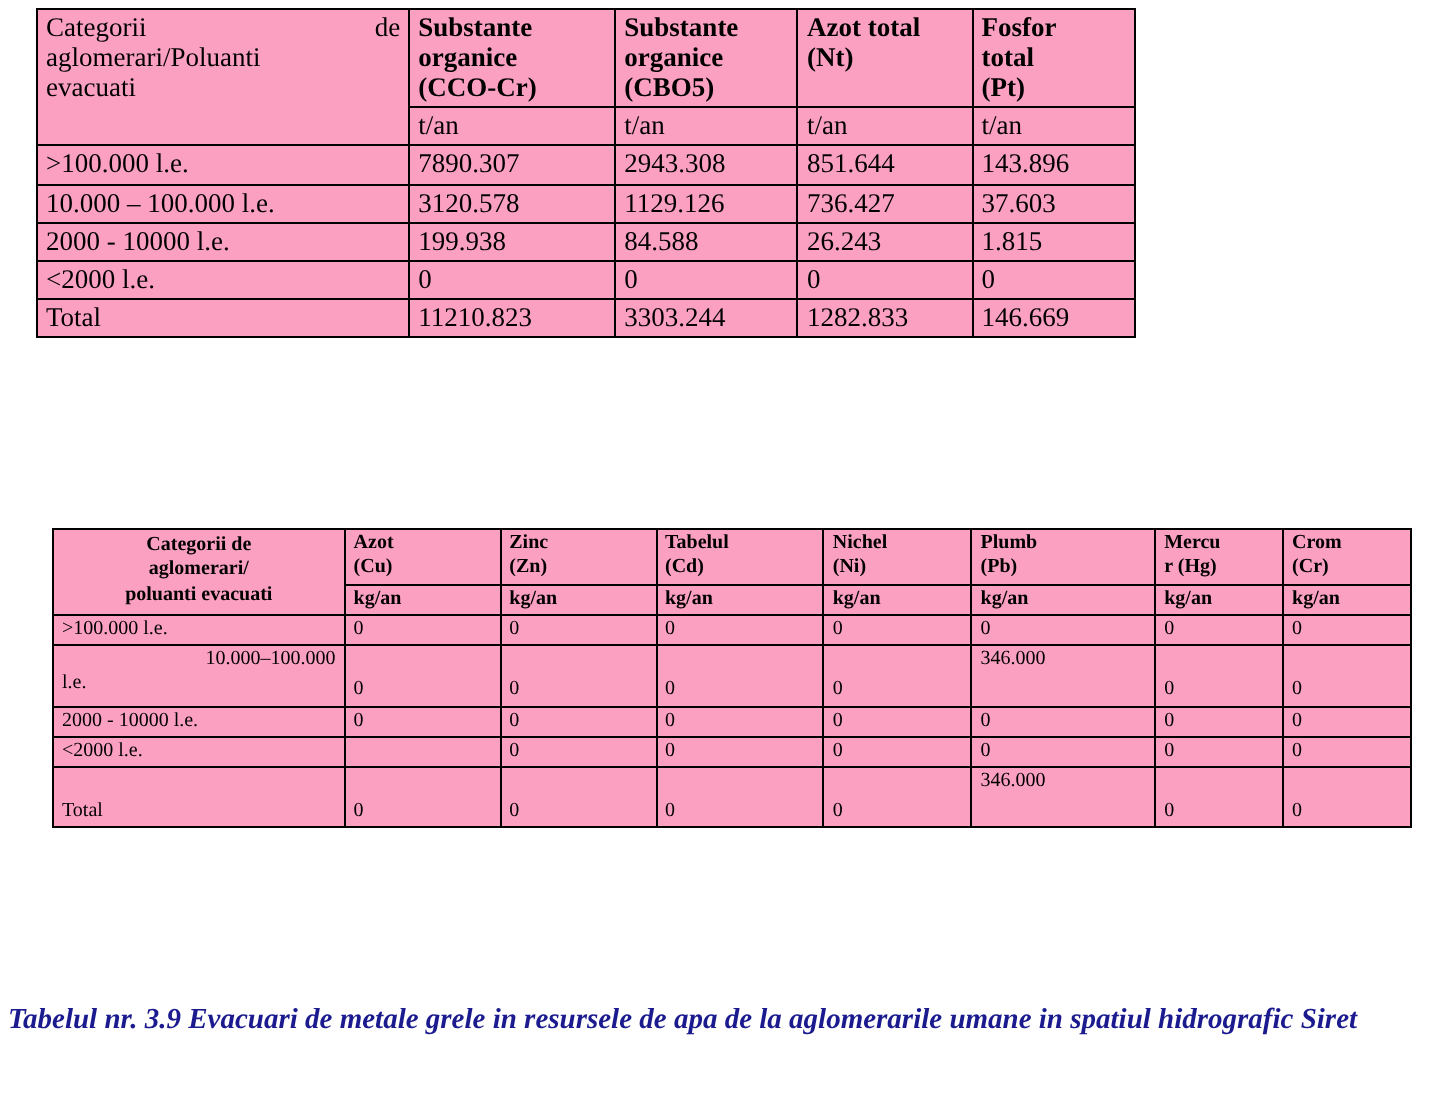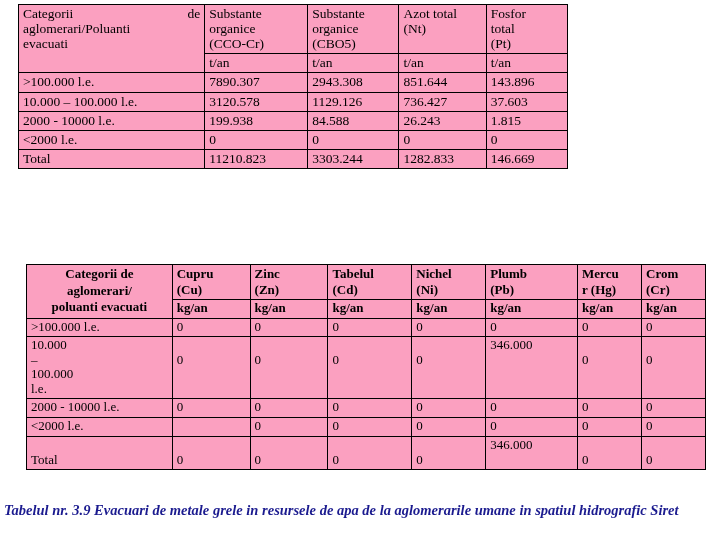--- a/index.html
+++ b/index.html
@@ -39,21 +39,21 @@
     line-height: 1.12;
     vertical-align: top;
     color: #000000;
     font-family: "Liberation Serif", serif;
     background: #fba0c0;
     text-align: left;
     font-weight: normal;
   }
   table.doc-table td.hd,
   table.doc-table th.hd {
-    font-weight: normal;
+    font-weight: bold;
     margin-top: 27px;
   }
   .cat-cell {
     font-weight: bold;
     line-height: 1.2;
   }
   .cat-just {
     display: block;
   }
   .cat-just .l1 {
@@ -90,43 +90,42 @@
   }
 
   
   .t2-wrap {
     position: absolute;
     left: 26px;
     top: 264px;
     width: 680px;
   }
   table.t2 td {
-    font-size: 13px;
+    font-size: 10px;
     padding: 1px 4px 2px 4px;
   }
   .t2 .vcat {
     font-weight: bold;
     text-align: center;
     vertical-align: middle;
     line-height: 1.25;
   }
   .t2 .hdcell {
     font-weight: bold;
     line-height: 1.2;
   }
   .t2 .unit {
     font-weight: bold;
   }
   .two-line-cell {
     line-height: 1.2;
   }
   .spread {
     display: flex;
-    justify-content: space-between;
-    flex-direction: column;
+    justify-content: flex-end;
   }
   .blankline {
     display: block;
     height: 15px;
   }
 </style>
 </head>
 <body>
 
 <div class="page">
@@ -232,21 +231,21 @@
         <col style="width:64px">
       </colgroup>
       <tbody>
         <tr>
           <td class="vcat" rowspan="2">
             <span>Categorii de</span><br>
             <span>aglomerari/</span><br>
             <span>poluanti evacuati</span>
           </td>
           <td class="hdcell">
-            <span>Cupru</span><br>
+            <span>Azot</span><br>
             <span>(Cu)</span>
           </td>
           <td class="hdcell">
             <span>Zinc</span><br>
             <span>(Zn)</span>
           </td>
           <td class="hdcell">
             <span>Tabelul</span><br>
             <span>(Cd)</span>
           </td>

